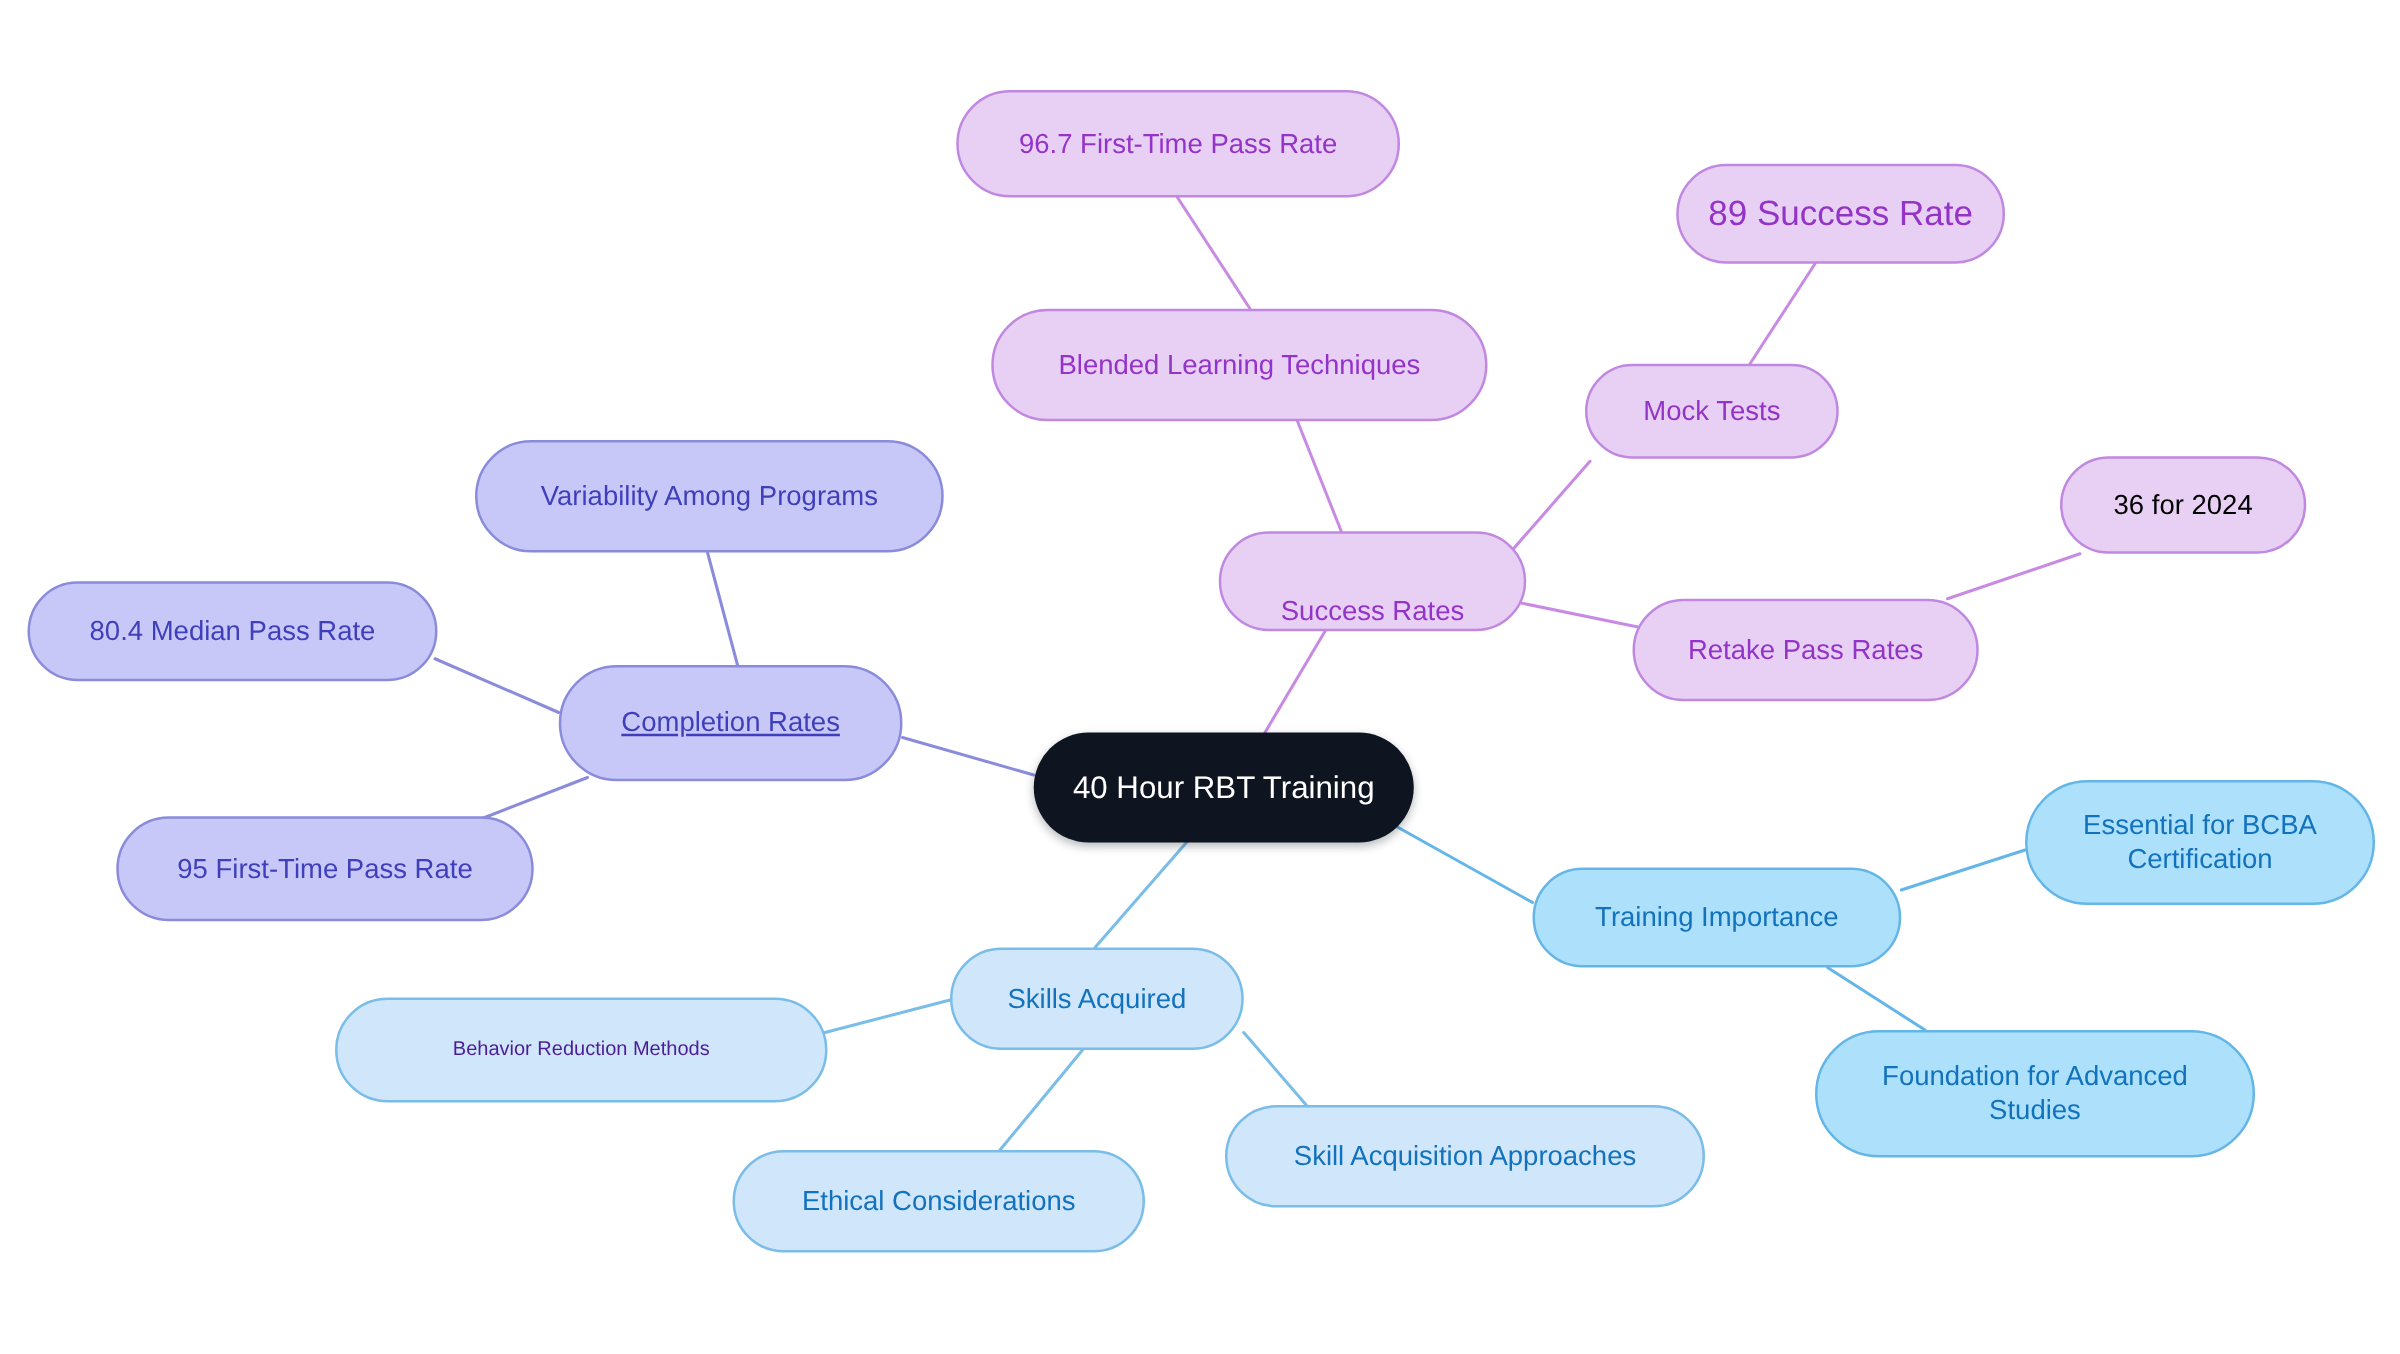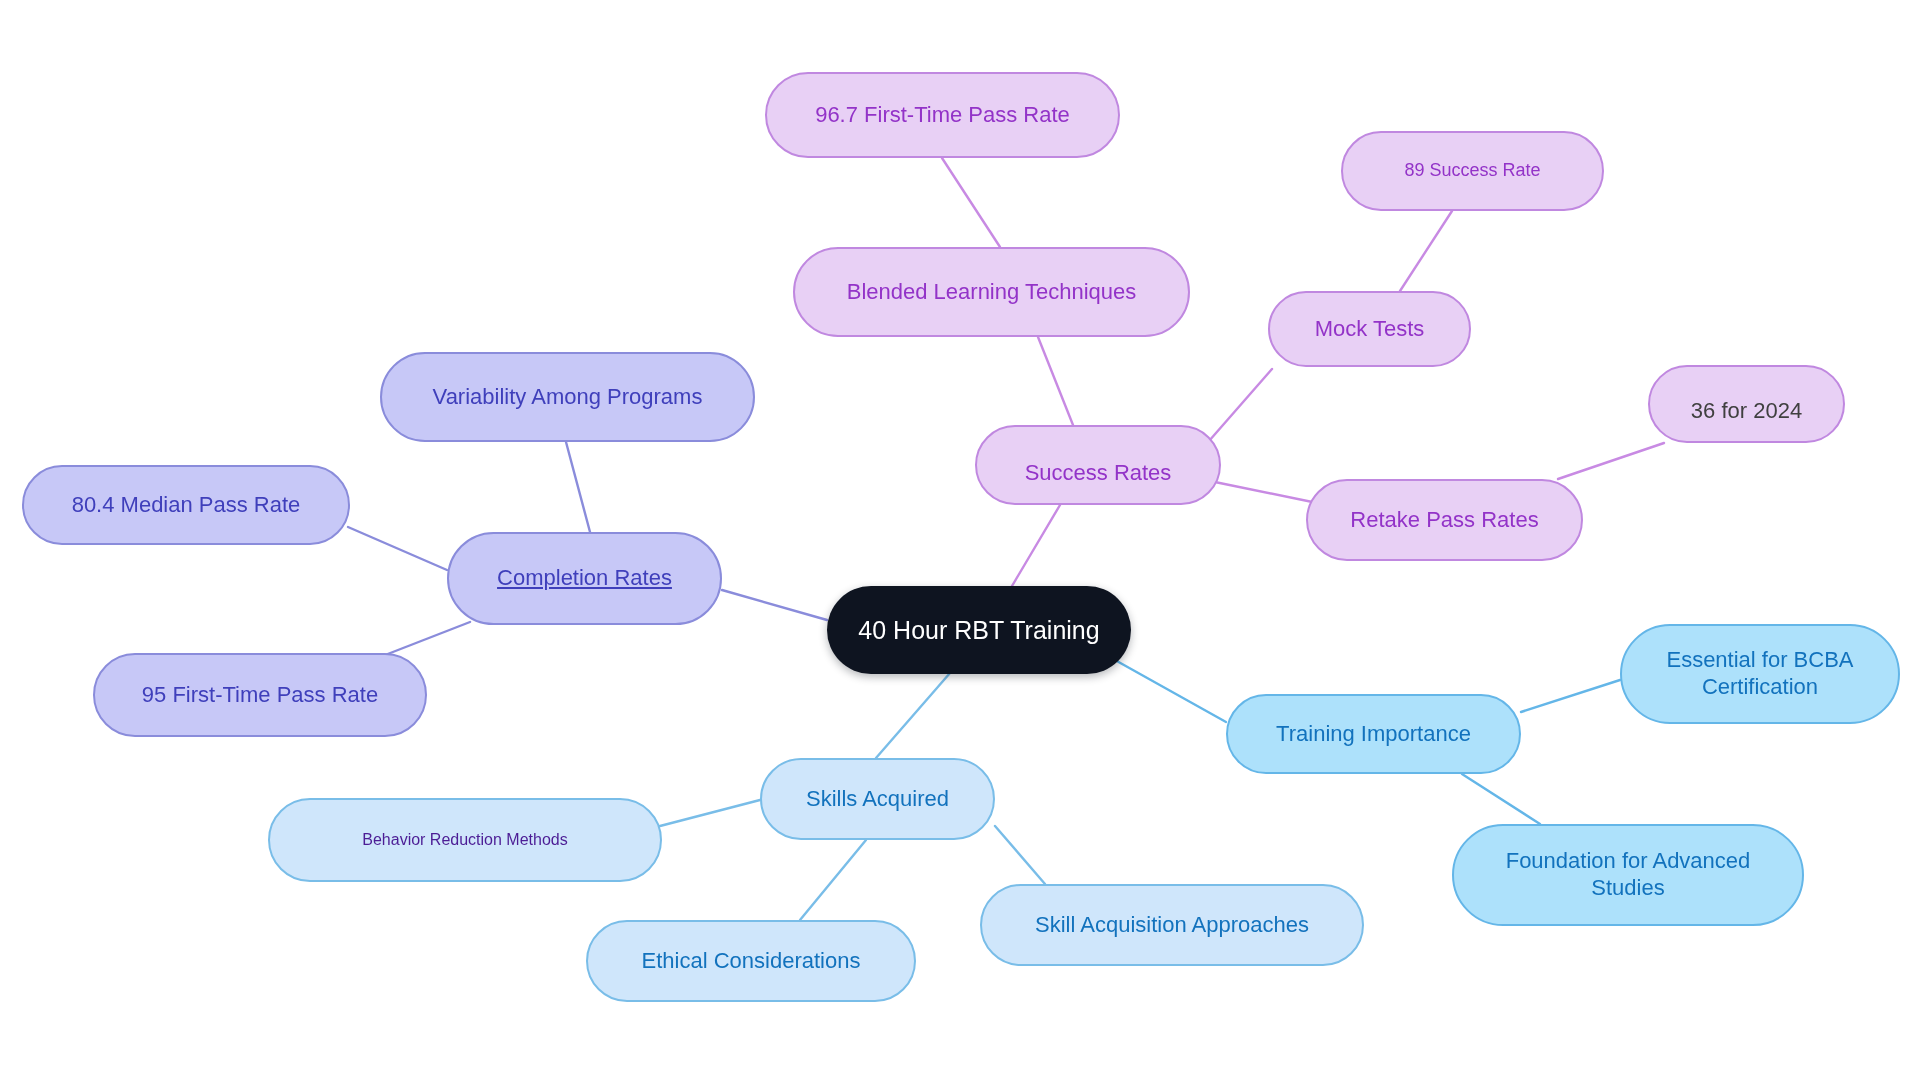--- a/index.html
+++ b/index.html
@@ -28,21 +28,21 @@
     position: absolute;
     box-sizing: border-box;
     display: flex;
     align-items: center;
     justify-content: center;
     text-align: center;
     border-radius: 999px;
     border-style: solid;
     border-width: 2px;
     line-height: 1.22;
-    padding: 16px 14px;
+    padding: 0 14px;
     white-space: pre-line;
   }
   .node.root {
     border-radius: 44px;
     border-width: 0;
     box-shadow: 0 3px 8px rgba(10,16,28,0.30);
   }
   .node-label {
     display: block;
     width: 100%;
@@ -75,23 +75,23 @@
   <div id="node-layer">
       <div class="node root" style="left: 827px; top: 586px; width: 304px; height: 88px; background: rgb(14, 20, 32); border-color: rgb(14, 20, 32); color: rgb(255, 255, 255); font-size: 25px;"><span class="node-label">40 Hour RBT Training</span></div>
       <div class="node" style="left: 447px; top: 532px; width: 275px; height: 93px; background: rgb(199, 200, 247); border-color: rgb(138, 140, 219); color: rgb(63, 63, 187); font-size: 22px; text-decoration: underline;"><span class="node-label">Completion Rates</span></div>
       <div class="node" style="left: 380px; top: 352px; width: 375px; height: 90px; background: rgb(199, 200, 247); border-color: rgb(138, 140, 219); color: rgb(63, 63, 187); font-size: 22px;"><span class="node-label">Variability Among Programs</span></div>
       <div class="node" style="left: 22px; top: 465px; width: 328px; height: 80px; background: rgb(199, 200, 247); border-color: rgb(138, 140, 219); color: rgb(63, 63, 187); font-size: 22px;"><span class="node-label">80.4 Median Pass Rate</span></div>
       <div class="node" style="left: 93px; top: 653px; width: 334px; height: 84px; background: rgb(199, 200, 247); border-color: rgb(138, 140, 219); color: rgb(63, 63, 187); font-size: 22px;"><span class="node-label">95 First-Time Pass Rate</span></div>
       <div class="node" style="left: 975px; top: 425px; width: 246px; height: 80px; background: rgb(232, 208, 245); border-color: rgb(192, 136, 224); color: rgb(147, 51, 200); font-size: 22px; align-items: flex-end;"><span class="node-label">Success Rates</span></div>
       <div class="node" style="left: 793px; top: 247px; width: 397px; height: 90px; background: rgb(232, 208, 245); border-color: rgb(192, 136, 224); color: rgb(147, 51, 200); font-size: 22px;"><span class="node-label">Blended Learning Techniques</span></div>
       <div class="node" style="left: 765px; top: 72px; width: 355px; height: 86px; background: rgb(232, 208, 245); border-color: rgb(192, 136, 224); color: rgb(147, 51, 200); font-size: 22px;"><span class="node-label">96.7 First-Time Pass Rate</span></div>
       <div class="node" style="left: 1268px; top: 291px; width: 203px; height: 76px; background: rgb(232, 208, 245); border-color: rgb(192, 136, 224); color: rgb(147, 51, 200); font-size: 22px;"><span class="node-label">Mock Tests</span></div>
-      <div class="node" style="left: 1341px; top: 131px; width: 263px; height: 80px; background: rgb(232, 208, 245); border-color: rgb(192, 136, 224); color: rgb(147, 51, 200); font-size: 18px;"><span class="node-label">89 Success Rate</span></div>
+      <div class="node" style="left: 1341px; top: 131px; width: 263px; height: 80px; background: rgb(232, 208, 245); border-color: rgb(192, 136, 224); color: rgb(147, 51, 200); font-size: 28px;"><span class="node-label">89 Success Rate</span></div>
       <div class="node" style="left: 1306px; top: 479px; width: 277px; height: 82px; background: rgb(232, 208, 245); border-color: rgb(192, 136, 224); color: rgb(147, 51, 200); font-size: 22px;"><span class="node-label">Retake Pass Rates</span></div>
-      <div class="node" style="left: 1648px; top: 365px; width: 197px; height: 78px; background: rgb(232, 208, 245); border-color: rgb(192, 136, 224); color: #404040; font-size: 22px; align-items: flex-end;"><span class="node-label">36 for 2024</span></div>
+      <div class="node" style="left: 1648px; top: 365px; width: 197px; height: 78px; background: rgb(232, 208, 245); border-color: rgb(192, 136, 224); color: #000000; font-size: 22px;"><span class="node-label">36 for 2024</span></div>
       <div class="node" style="left: 1226px; top: 694px; width: 295px; height: 80px; background: rgb(173, 225, 251); border-color: rgb(100, 182, 232); color: rgb(18, 114, 189); font-size: 22px;"><span class="node-label">Training Importance</span></div>
       <div class="node" style="left: 1620px; top: 624px; width: 280px; height: 100px; background: rgb(173, 225, 251); border-color: rgb(100, 182, 232); color: rgb(18, 114, 189); font-size: 22px;"><span class="node-label">Essential for BCBA
 Certification</span></div>
       <div class="node" style="left: 1452px; top: 824px; width: 352px; height: 102px; background: rgb(173, 225, 251); border-color: rgb(100, 182, 232); color: rgb(18, 114, 189); font-size: 22px; justify-content: flex-end;"><span class="node-label">Foundation for Advanced
 Studies</span></div>
       <div class="node" style="left: 760px; top: 758px; width: 235px; height: 82px; background: rgb(207, 230, 251); border-color: rgb(121, 189, 232); color: rgb(18, 114, 189); font-size: 22px;"><span class="node-label">Skills Acquired</span></div>
       <div class="node" style="left: 268px; top: 798px; width: 394px; height: 84px; background: rgb(207, 230, 251); border-color: rgb(121, 189, 232); color: #4c1d95; font-size: 16px;"><span class="node-label">Behavior Reduction Methods</span></div>
       <div class="node" style="left: 586px; top: 920px; width: 330px; height: 82px; background: rgb(207, 230, 251); border-color: rgb(121, 189, 232); color: rgb(18, 114, 189); font-size: 22px;"><span class="node-label">Ethical Considerations</span></div>
       <div class="node" style="left: 980px; top: 884px; width: 384px; height: 82px; background: rgb(207, 230, 251); border-color: rgb(121, 189, 232); color: rgb(18, 114, 189); font-size: 22px;"><span class="node-label">Skill Acquisition Approaches</span></div>
     </div>

